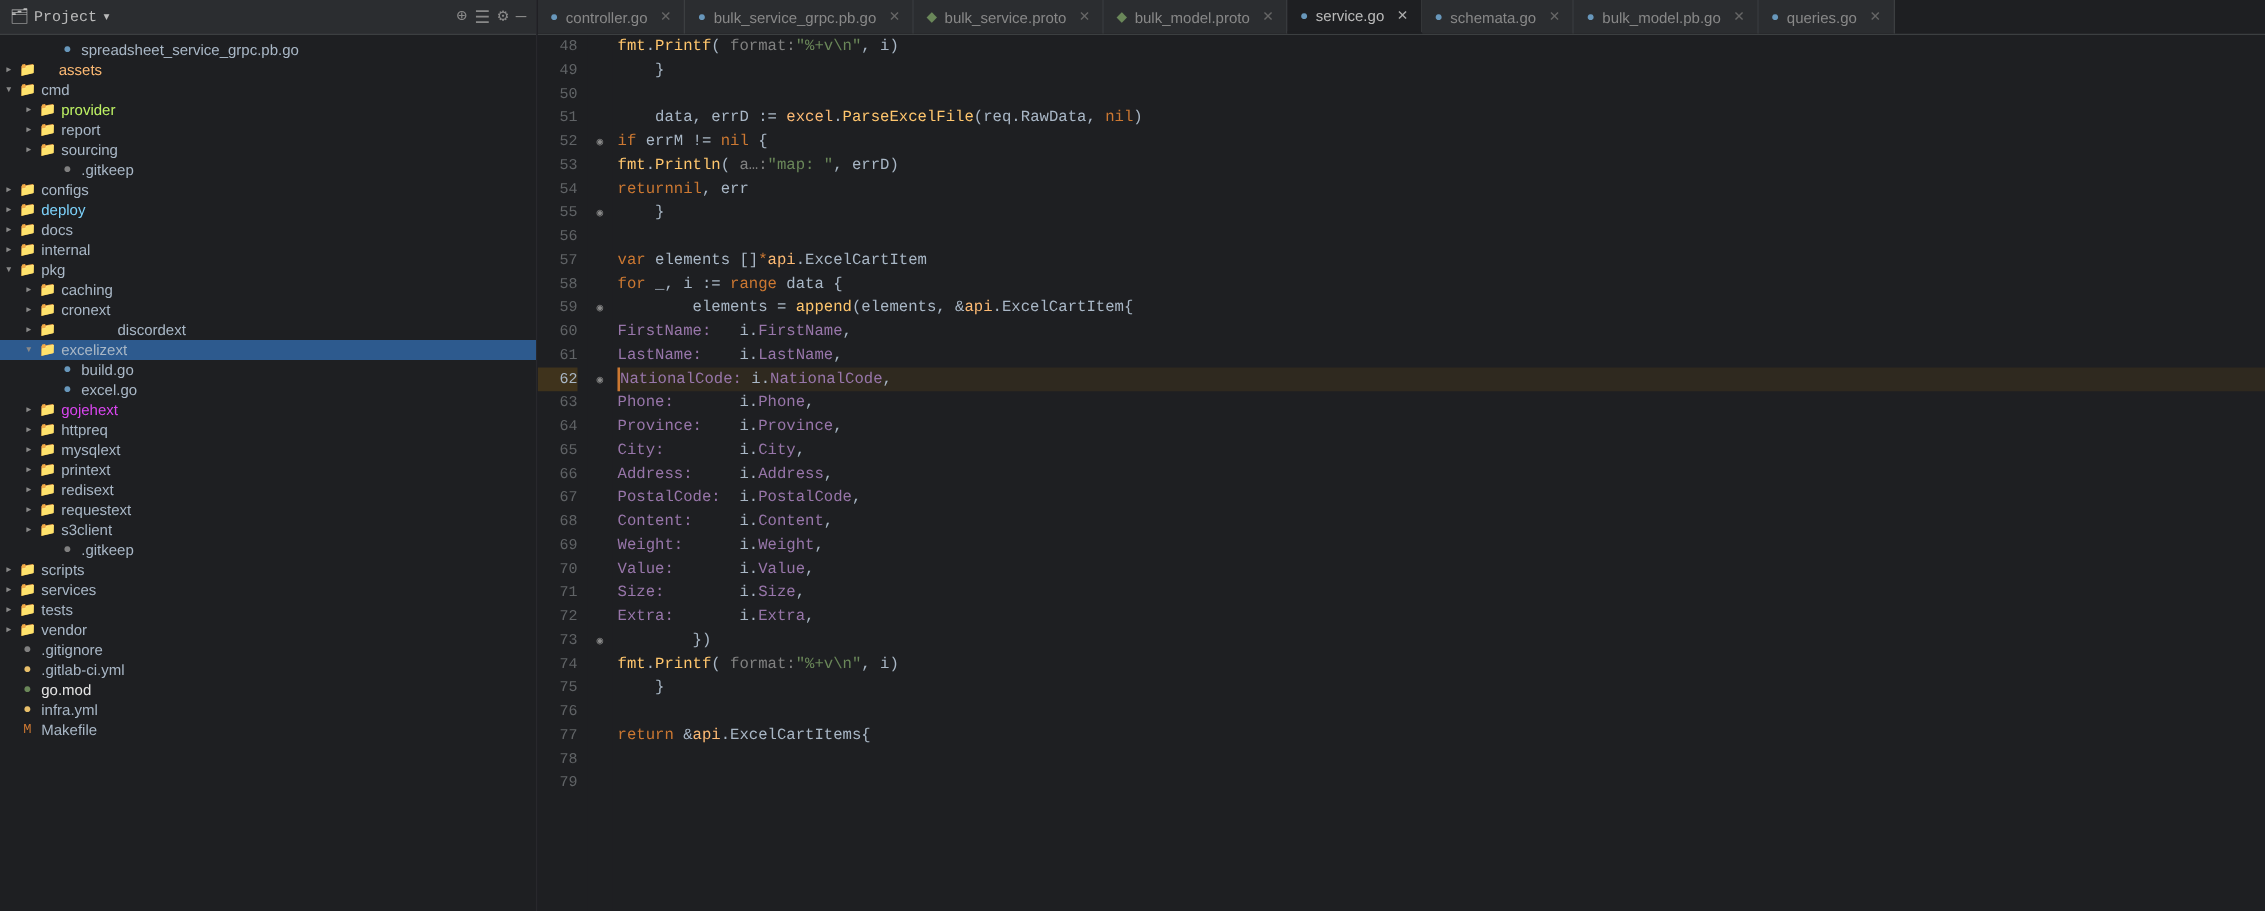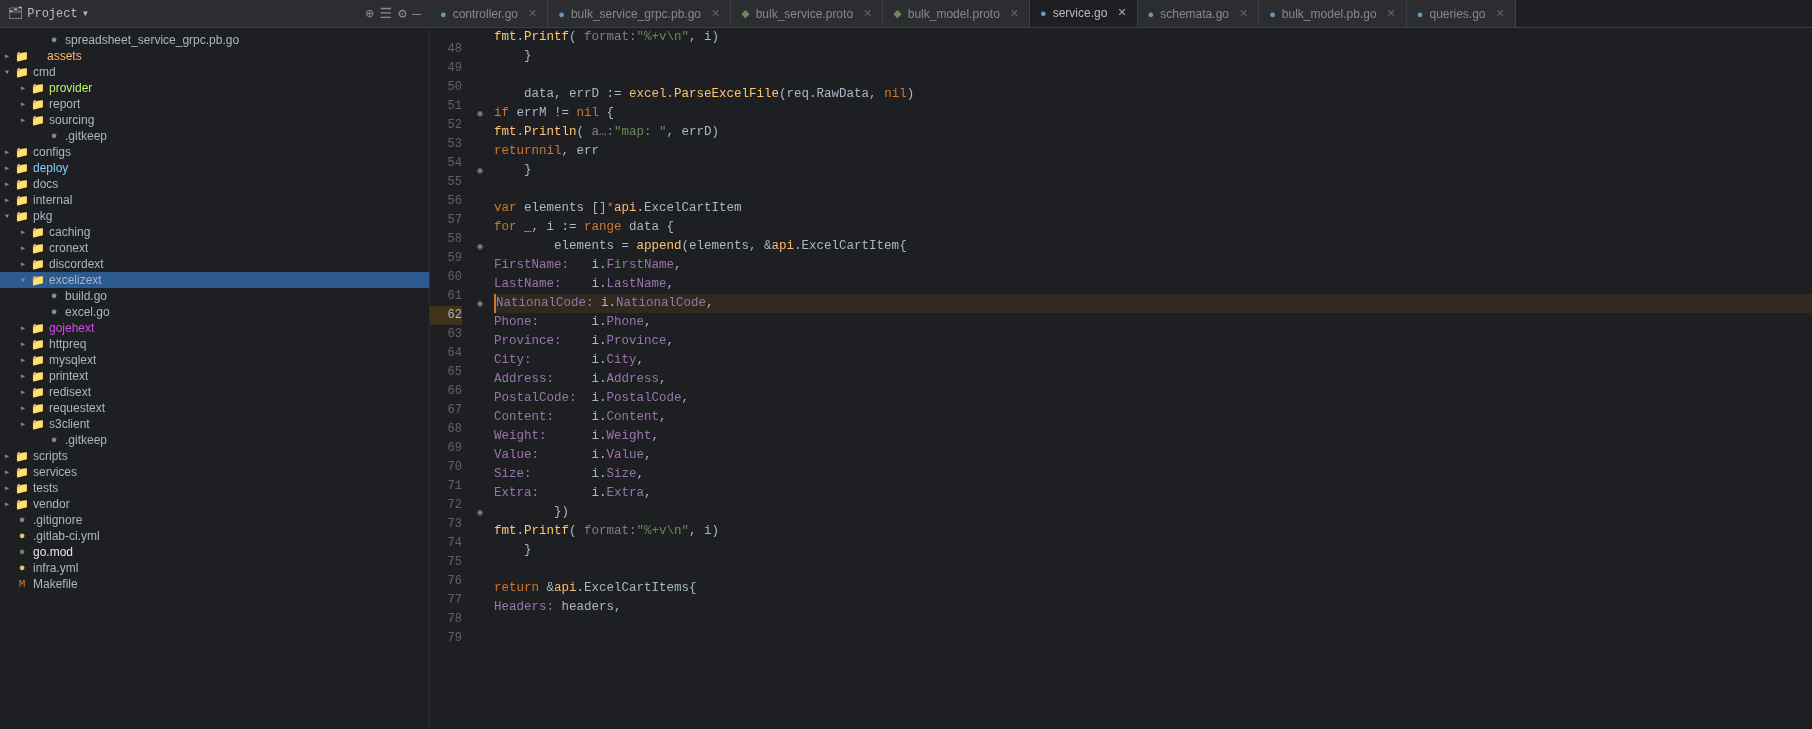--- a/index.html
+++ b/index.html
@@ -141,21 +141,20 @@
       width: 40px;
       text-align: right;
       padding-right: 8px;
       color: #606366;
       font-size: 12px;
       line-height: 19px;
       user-select: none;
       flex-shrink: 0;
       padding-top: 0;
       background: #1e1f22;
-      margin-top: 12px;
     }
     .line-number { height: 19px; }
     .gutter-icons {
       width: 20px;
       flex-shrink: 0;
       background: #1e1f22;
     }
     .gutter-icon {
       height: 19px;
       display: flex;
@@ -297,21 +296,21 @@
       <div class="tree-item">
     <span class="indent" style="width:16px;display:inline-block;"></span>
     <span class="arrow" style="color:#888;font-size:10px;width:14px;display:inline-block;">▸</span>
     <span class="icon" style="color:#dcb67a;font-size:11px;width:16px;display:inline-block;text-align:center;">📁</span>
     <span class="label" style="color:#a9b7c6;font-family:-apple-system,sans-serif;font-size:12px;padding-left:3px;">cronext</span>
   </div>
       <div class="tree-item">
     <span class="indent" style="width:16px;display:inline-block;"></span>
     <span class="arrow" style="color:#888;font-size:10px;width:14px;display:inline-block;">▸</span>
     <span class="icon" style="color:#dcb67a;font-size:11px;width:16px;display:inline-block;text-align:center;">📁</span>
-    <span class="label" style="color:#a9b7c6;font-family:-apple-system,sans-serif;font-size:12px;padding-left:3px;">discordext</span>
+    <span class="label" style="color:#a9b7c6;font-family:-apple-system,sans-serif;font-size:12px;padding-left:3px;margin-left:45px;">discordext</span>
   </div>
       <div class="tree-item selected">
     <span class="indent" style="width:16px;display:inline-block;"></span>
     <span class="arrow" style="color:#888;font-size:10px;width:14px;display:inline-block;">▾</span>
     <span class="icon" style="color:#dcb67a;font-size:11px;width:16px;display:inline-block;text-align:center;">📁</span>
     <span class="label" style="color:#a9b7c6;font-family:-apple-system,sans-serif;font-size:12px;padding-left:3px;">excelizext</span>
   </div>
       <div class="tree-item">
     <span class="indent" style="width:32px;display:inline-block;"></span>
     <span class="arrow" style="color:#888;font-size:10px;width:14px;display:inline-block;"></span>
@@ -577,16 +576,15 @@
         <div class="code-line">            <span class="field">Content:</span>     i.<span class="ref">Content</span>,</div>
         <div class="code-line">            <span class="field">Weight:</span>      i.<span class="ref">Weight</span>,</div>
         <div class="code-line">            <span class="field">Value:</span>       i.<span class="ref">Value</span>,</div>
         <div class="code-line">            <span class="field">Size:</span>        i.<span class="ref">Size</span>,</div>
         <div class="code-line">            <span class="field">Extra:</span>       i.<span class="ref">Extra</span>,</div>
         <div class="code-line">        })</div>
         <div class="code-line">        <span class="fn">fmt</span>.<span class="method">Printf</span>( <span style="color:#808080">format:</span> <span class="str">"%+v\n"</span>, i)</div>
         <div class="code-line">    }</div>
         <div class="code-line"></div>
         <div class="code-line">    <span class="kw">return</span> &amp;<span class="pkg">api</span>.<span class="tp">ExcelCartItems</span>{</div>
-        <div class="code-line">        <span class="field">Headers:</span> headers,</div>
       </div>
   </div>
 </div>
 
 </body></html>

